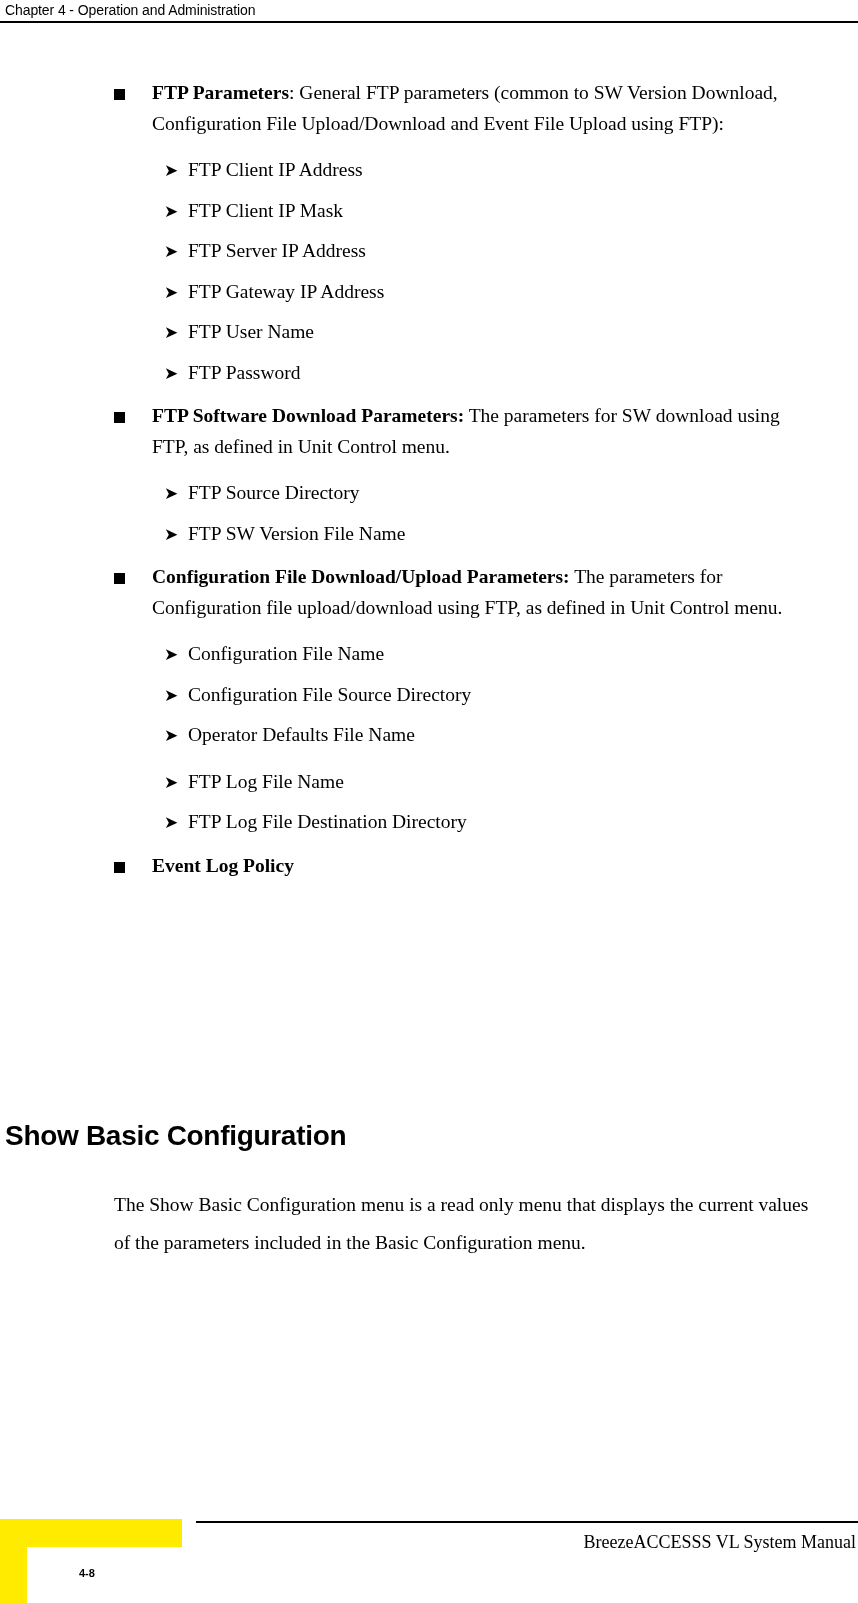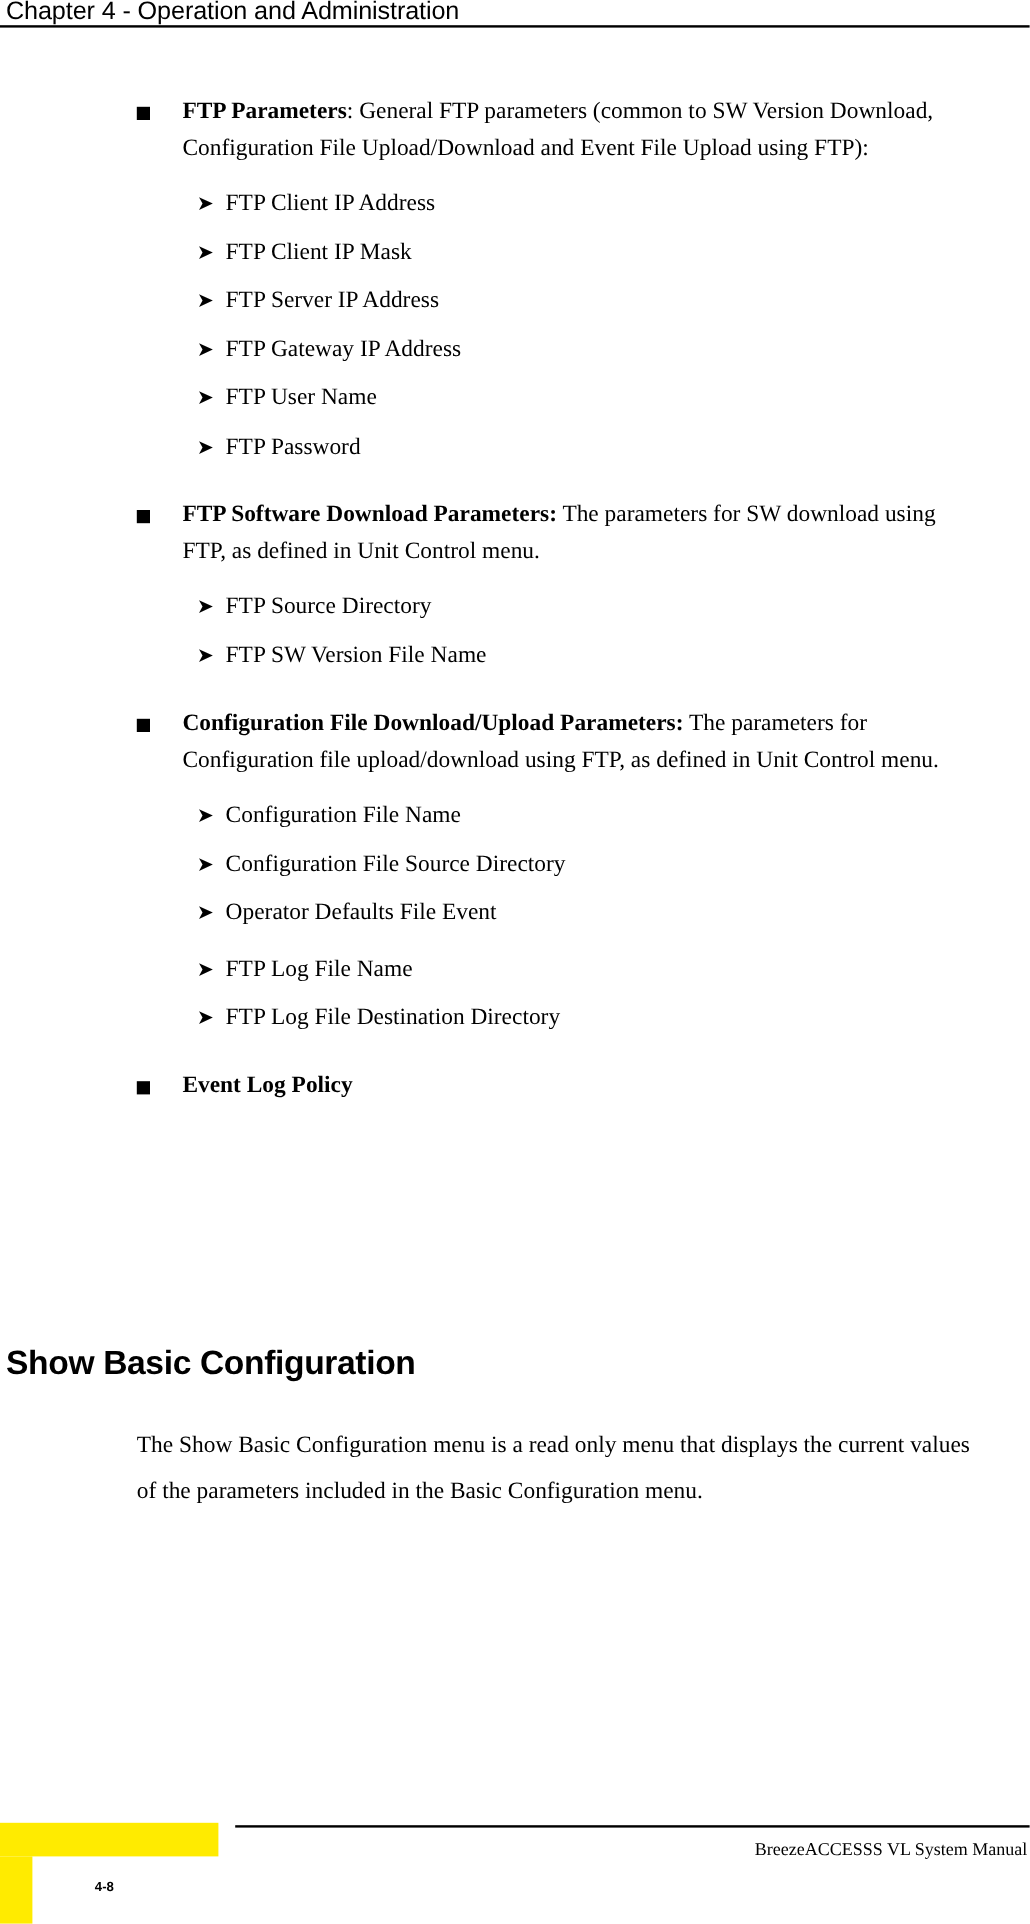--- a/index.html
+++ b/index.html
@@ -22,21 +22,21 @@
     left: 0;
     top: 0;
     width: 858px;
     height: 24px;
   }
   #header-title {
     position: absolute;
     left: 5px;
     top: 0px;
     font-family: "Liberation Sans", "DejaVu Sans", sans-serif;
-    font-size: 21px;
+    font-size: 14px;
     line-height: 20px;
     letter-spacing: -0.1px;
     white-space: nowrap;
   }
   #header-rule {
     position: absolute;
     left: 0px;
     top: 21px;
     width: 858px;
     height: 0;
@@ -84,21 +84,21 @@
   }
   .subbullet-item .arrow-marker {
     position: absolute;
     left: 164px;
     top: 0px;
     font-family: "DejaVu Sans", sans-serif;
     font-size: 17px;
     line-height: 30.5px;
   }
 
-  .gap-before-bullet { margin-top: 26px; }
+  .gap-before-bullet { margin-top: 13px; }
   .gap-after-para    { margin-top: 16px; }
 
   
   #section-heading {
     position: absolute;
     left: 5px;
     top: 1118px;
     font-family: "Liberation Sans", "DejaVu Sans", sans-serif;
     font-weight: bold;
     font-size: 28px;
@@ -153,21 +153,21 @@
     left: 196px;
     top: 31px;
     width: 662px;
     height: 0;
     border-top: 2px solid #000000;
   }
   #footer-manual-title {
     position: absolute;
     right: 2px;
     top: 38px;
-    font-size: 15px;
+    font-size: 18px;
     line-height: 28px;
     white-space: nowrap;
   }
   #footer-page-number {
     position: absolute;
     left: 79px;
     top: 73px;
     font-family: "Liberation Sans", "DejaVu Sans", sans-serif;
     font-weight: bold;
     font-size: 11px;
@@ -234,21 +234,21 @@
   <div class="subbullet-item gap-after-para">
     <span class="arrow-marker">➤</span>
     <span>Configuration File Name</span>
   </div>
   <div class="subbullet-item">
     <span class="arrow-marker">➤</span>
     <span>Configuration File Source Directory</span>
   </div>
   <div class="subbullet-item">
     <span class="arrow-marker">➤</span>
-    <span>Operator Defaults File Event</span>
+    <span>Operator Defaults File Name</span>
   </div>
 
   <div class="subbullet-item gap-after-para">
     <span class="arrow-marker">➤</span>
     <span>FTP Log File Name</span>
   </div>
   <div class="subbullet-item">
     <span class="arrow-marker">➤</span>
     <span>FTP Log File Destination Directory</span>
   </div>

